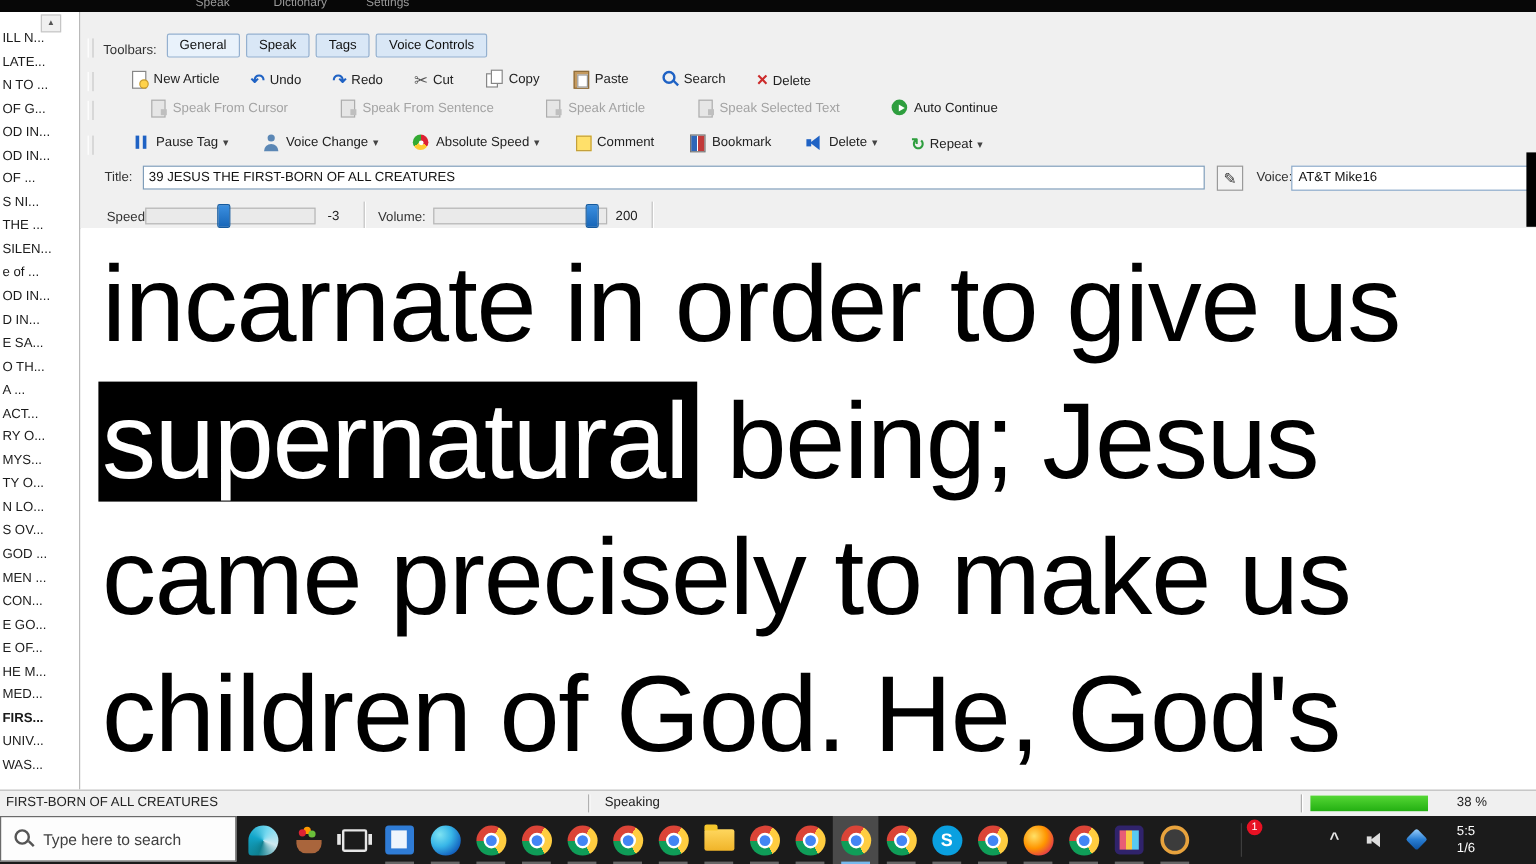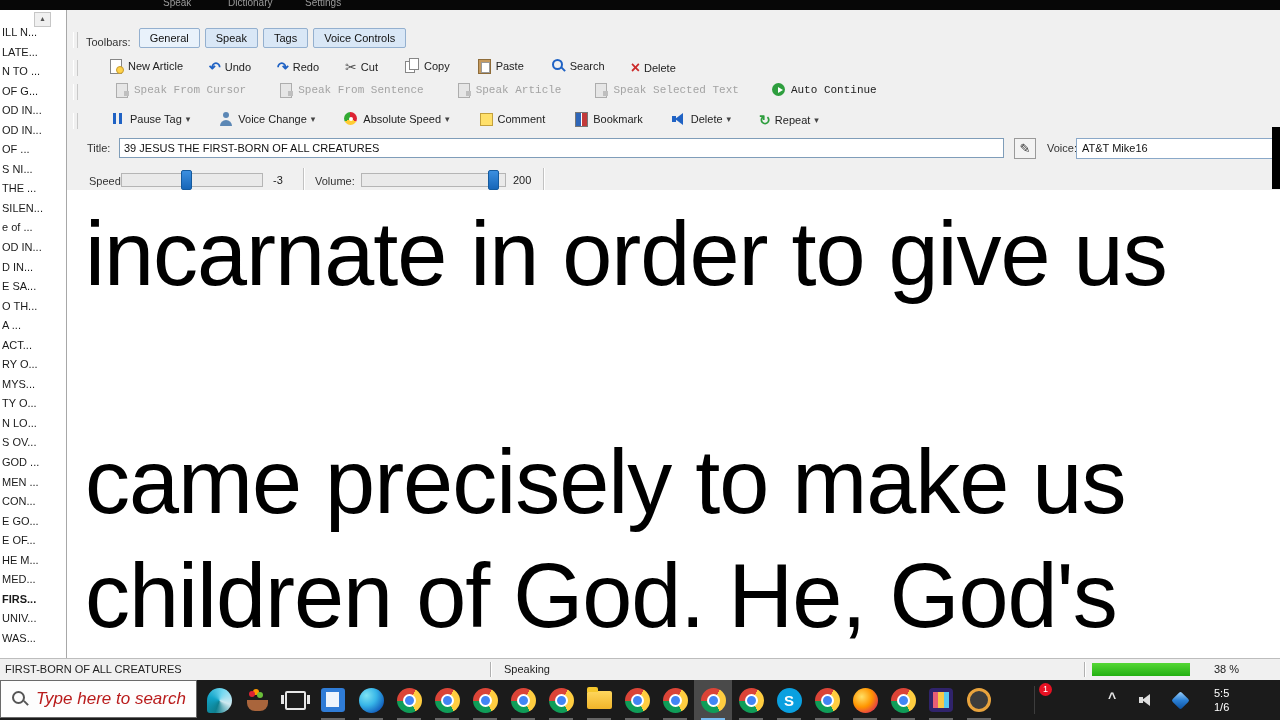--- a/index.html
+++ b/index.html
@@ -98,21 +98,21 @@
   .progress-fill{position:absolute;left:1092px;top:4px;width:98px;height:13px;
       background:linear-gradient(#55d735,#23b012);}
 
   
   .taskbar{position:absolute;left:0;top:680px;right:0;height:40px;background:#1b1b1b;}
   .search-box{position:absolute;left:0;top:0;width:197px;height:38px;background:#fdfdfd;
       border:1px solid #6a6a6a;display:flex;align-items:center;box-sizing:border-box;}
   .mag{position:relative;width:18px;height:18px;margin-left:10px;flex:none;}
   .mag::before{content:'';position:absolute;left:1px;top:1px;width:9px;height:9px;border:2px solid #555;border-radius:50%;}
   .mag::after{content:'';position:absolute;left:12px;top:12px;width:6px;height:2px;background:#555;transform:rotate(45deg);}
-  .search-text{margin-left:7px;font-size:17px;color:#b91c1c;white-space:nowrap;font-style:italic;}
+  .search-text{margin-left:7px;font-size:13px;color:#404040;white-space:nowrap;}
   .cells{position:absolute;left:200px;top:0;height:40px;display:flex;}
   .cell{width:38px;height:40px;display:flex;align-items:center;justify-content:center;position:relative;}
   .cell.running::after{content:'';position:absolute;bottom:0;left:7px;right:7px;height:2px;background:#666;}
   .cell.active{background:#4a4a4a;}
   .cell.active::after{background:#76b9ed;}
 
   .chrome{width:25px;height:25px;border-radius:50%;position:relative;
       background:conic-gradient(from -90deg,#db4437 0 120deg,#ffcd40 0 240deg,#0f9d58 0 360deg);}
   .chrome::after{content:'';position:absolute;left:6px;top:6px;width:9px;height:9px;border-radius:50%;
       background:#4285f4;border:2px solid #fff;}
@@ -243,21 +243,21 @@
       <button class="tbtn">
         <span class="cssic search-ic"></span>
         <span>Search</span>
       </button>
       <button class="tbtn">
         <span class="gly red">×</span>
         <span>Delete</span>
       </button>
     </div>
 
-    <div class="tb-row" style="top:68px;height:22px;gap:24px;font-family:Liberation Mono, monospace;">
+    <div class="tb-row" style="top:68px;height:22px;gap:34px;">
       <span class="grip"></span>
       <button class="tbtn dis">
         <span class="cssic doc-ic gray"></span>
         <span>Speak From Cursor</span>
       </button>
       <button class="tbtn dis">
         <span class="cssic doc-ic gray"></span>
         <span>Speak From Sentence</span>
       </button>
       <button class="tbtn dis">
@@ -335,20 +335,23 @@
       <span class="slider-val" style="left:446px;">200</span>
       <span class="vsep" style="left:476px;"></span>
     </div>
   </div>
 
   <div class="edge-strip"></div>
 
   <div class="doc">
     <div class="doc-line" style="top:8px;">
       <span>incarnate in order to give us</span>
+    </div>
+    <div class="doc-line" style="top:122px;">
+      <span class="hl">supernatural</span><span> being; Jesus </span>
     </div>
     <div class="doc-line" style="top:236px;">
       <span>came precisely to make us</span>
     </div>
     <div class="doc-line" style="top:350px;">
       <span>children of God. He, God's</span>
     </div>
   </div>
 
   <div class="statusbar">

